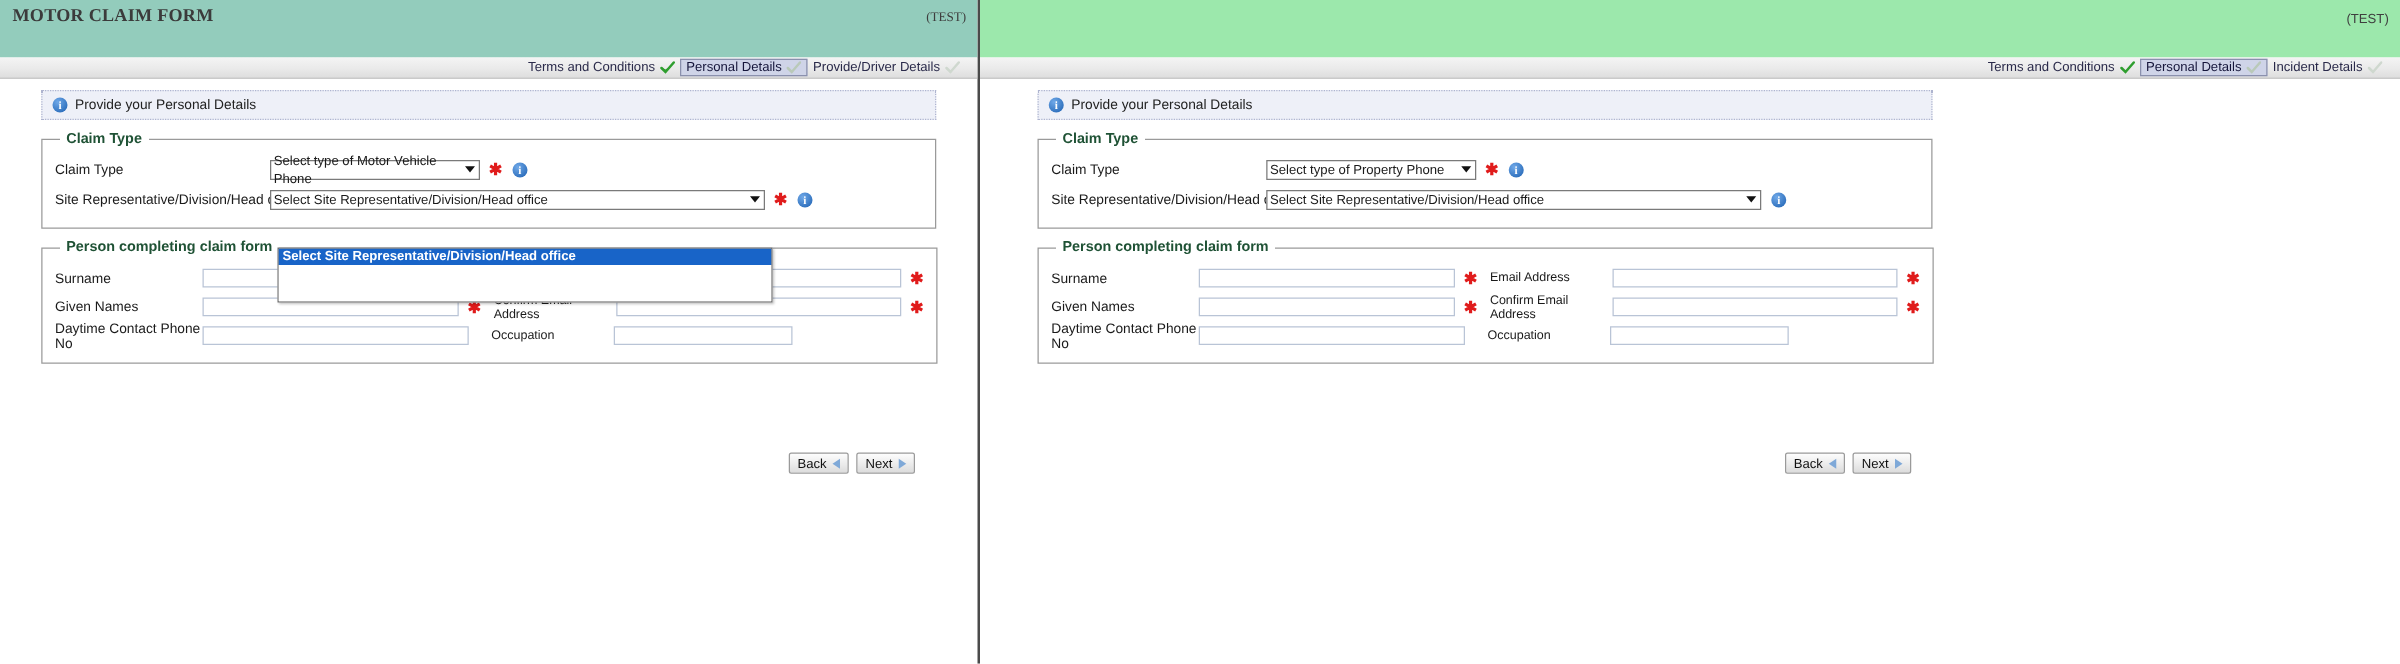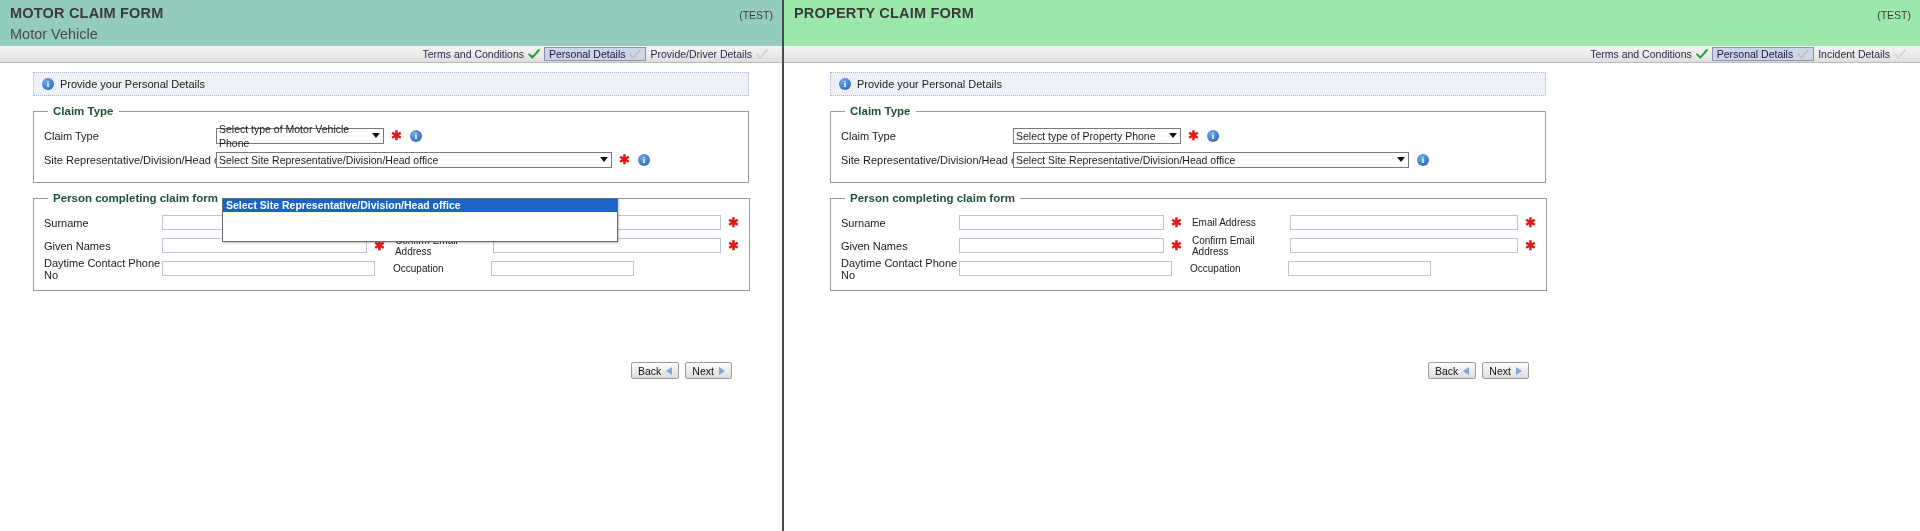--- a/index.html
+++ b/index.html
@@ -15,21 +15,21 @@
   .panel { position: relative; height: 531px; background: #ffffff; overflow: hidden; }
   .panel-left  { width: 784px; border-right: 2px solid #4a4a4a; }
   .panel-right { width: 1136px; }
 
   
   .banner {
     position: relative;
     height: 46px;
     padding: 4px 10px 0 10px;
   }
-  .banner-motor    { background: #93ccbc; }
+  .banner-motor    { background: #93ccbc; font-family: Liberation Serif, serif; }
   .banner-property { background: #9ce8ac; }
   .banner-title {
     font-size: 14.5px;
     font-weight: bold;
     color: #3b3b3b;
     letter-spacing: 0.2px;
     line-height: 18px;
   }
   .banner-sub {
     font-size: 14.5px;
@@ -279,21 +279,20 @@
 </style>
 </head>
 <body>
 
 <div class="screen">
 
   <div class="panel panel-left">
 
     <div class="banner banner-motor">
       <div class="banner-title">MOTOR CLAIM FORM</div>
-      <div class="banner-sub">Motor Vehicle</div>
       <div class="banner-test">(TEST)</div>
     </div>
 
     <div class="tabs-wrap">
       <div class="tabs-left-spacer"></div>
 
       <div class="tab">
         <span>Terms and Conditions</span>
         <span class="tick">
           <svg width="12" height="12" viewBox="0 0 12 12">
@@ -402,21 +401,20 @@
           </div>
         </div>
 
       </div>
     </div>
   </div>
 
   <div class="panel panel-right">
 
     <div class="banner banner-property">
-      <div class="banner-title">PROPERTY CLAIM FORM</div>
       <div class="banner-test">(TEST)</div>
     </div>
 
     <div class="tabs-wrap">
       <div class="tabs-left-spacer"></div>
 
       <div class="tab">
         <span>Terms and Conditions</span>
         <span class="tick">
           <svg width="12" height="12" viewBox="0 0 12 12">

